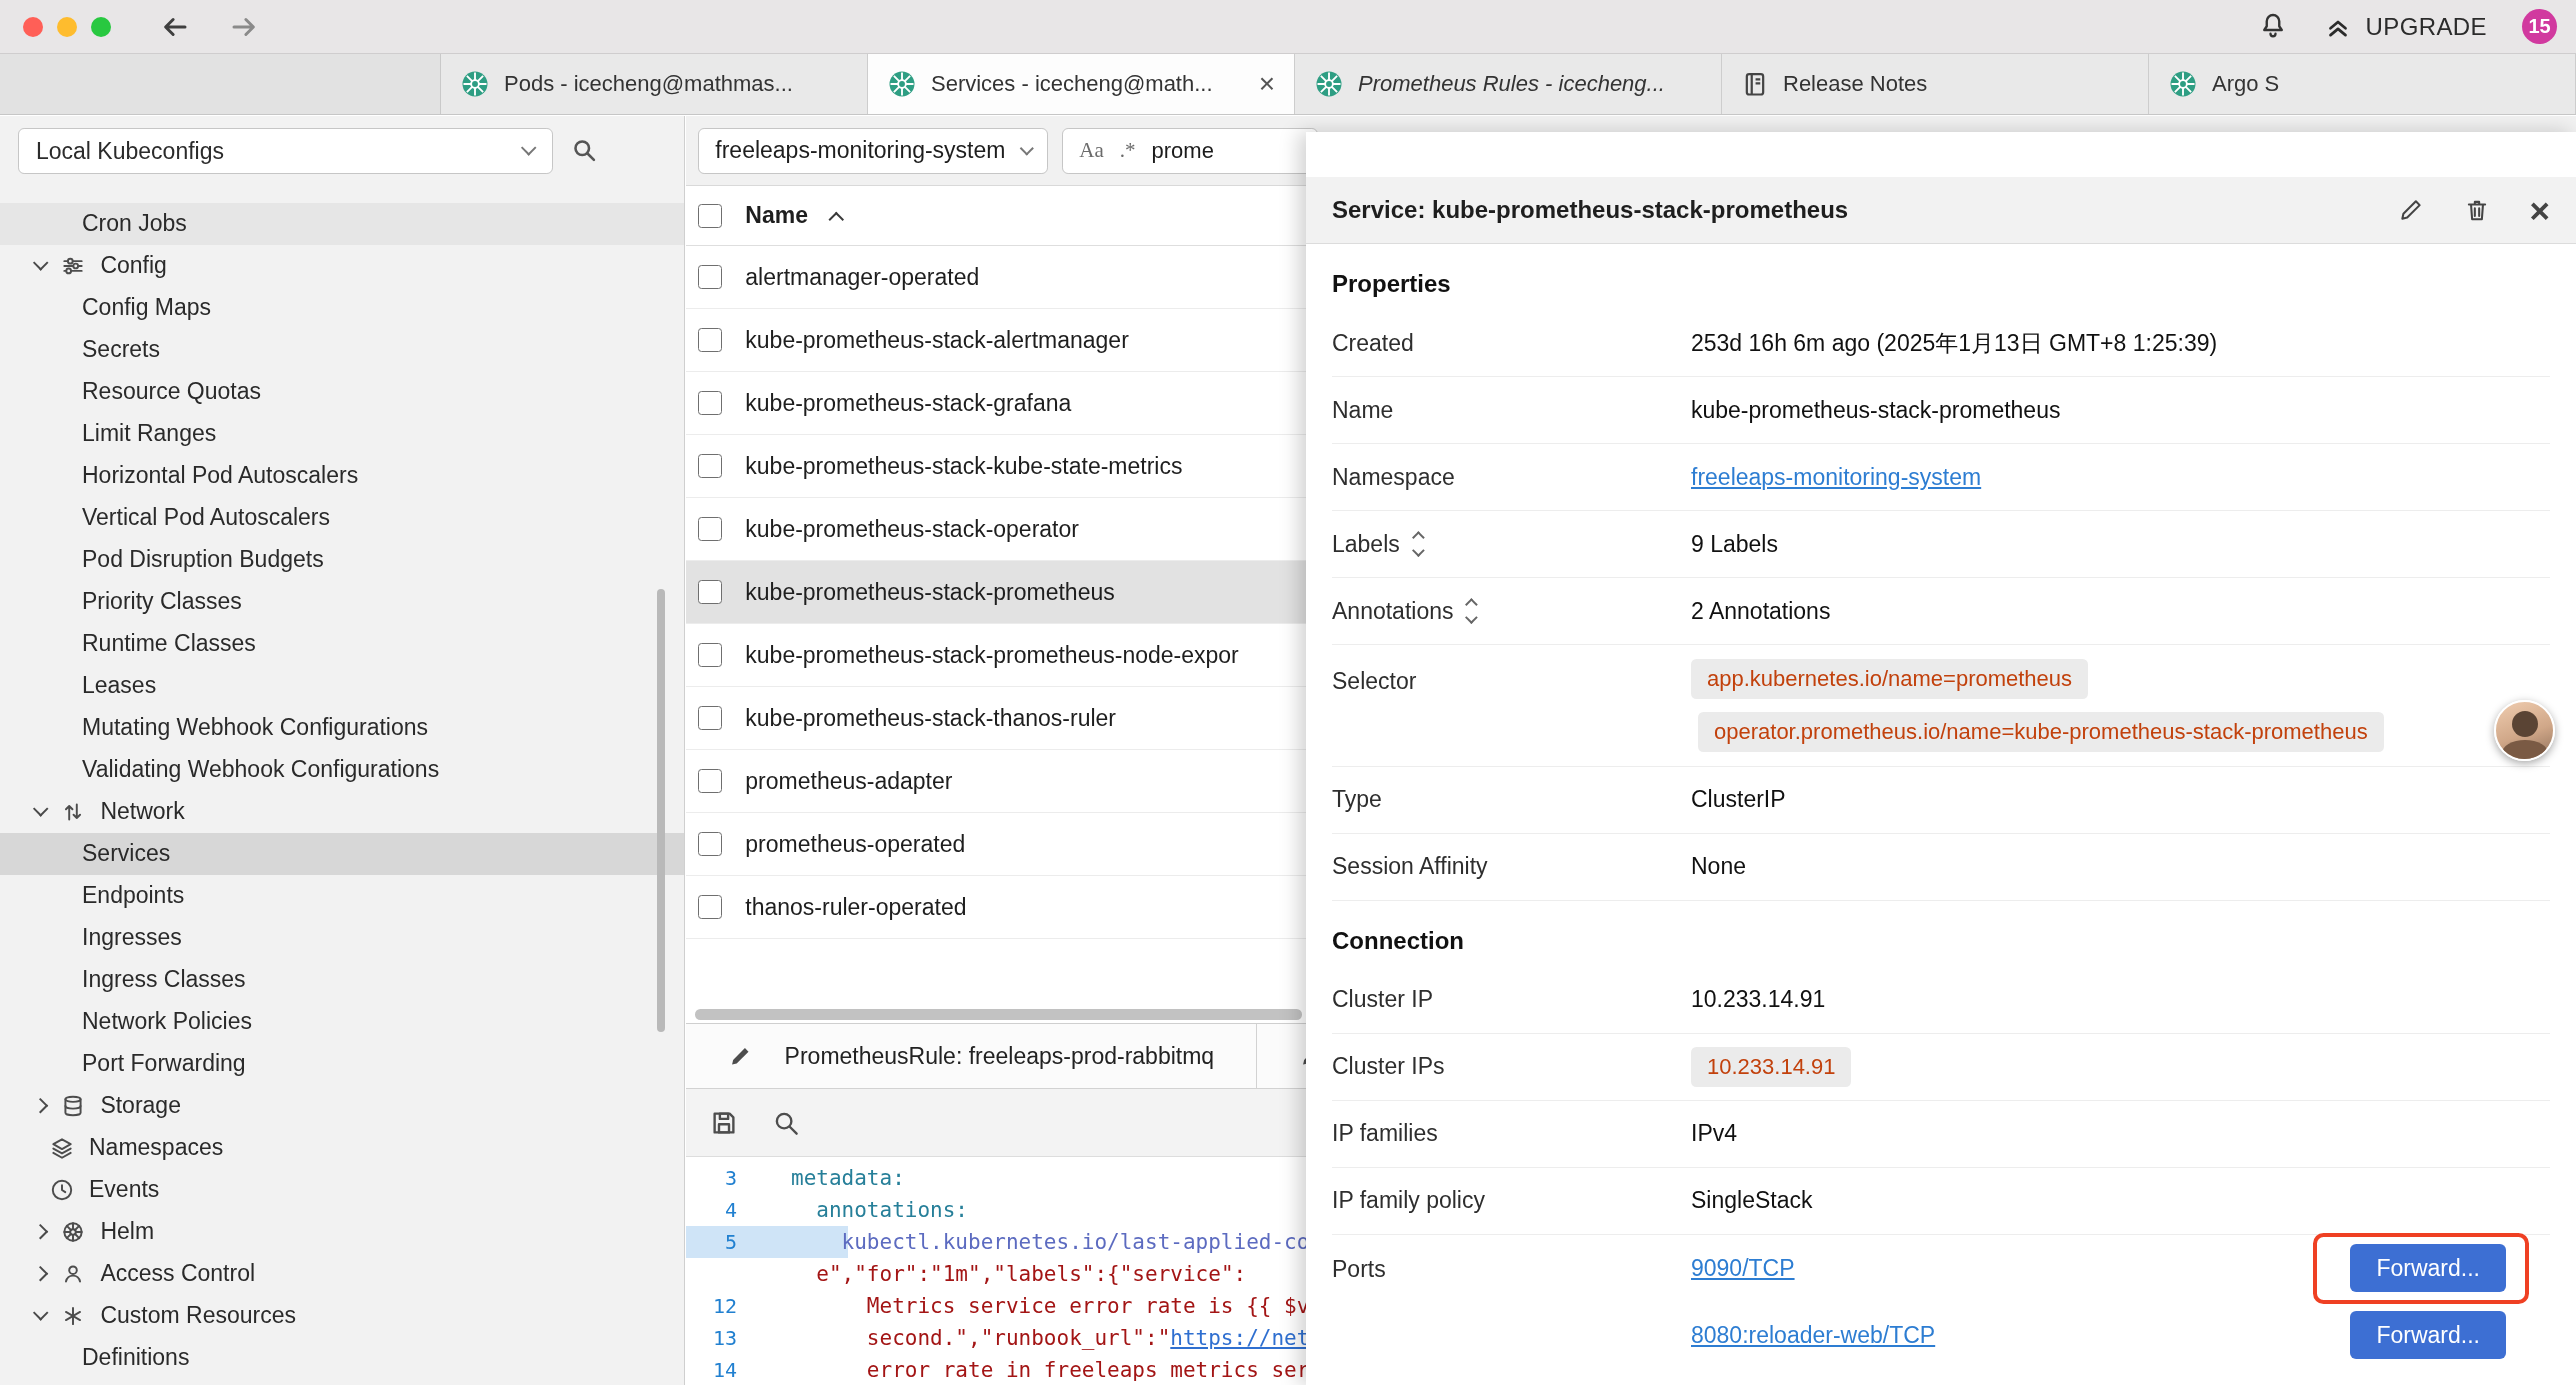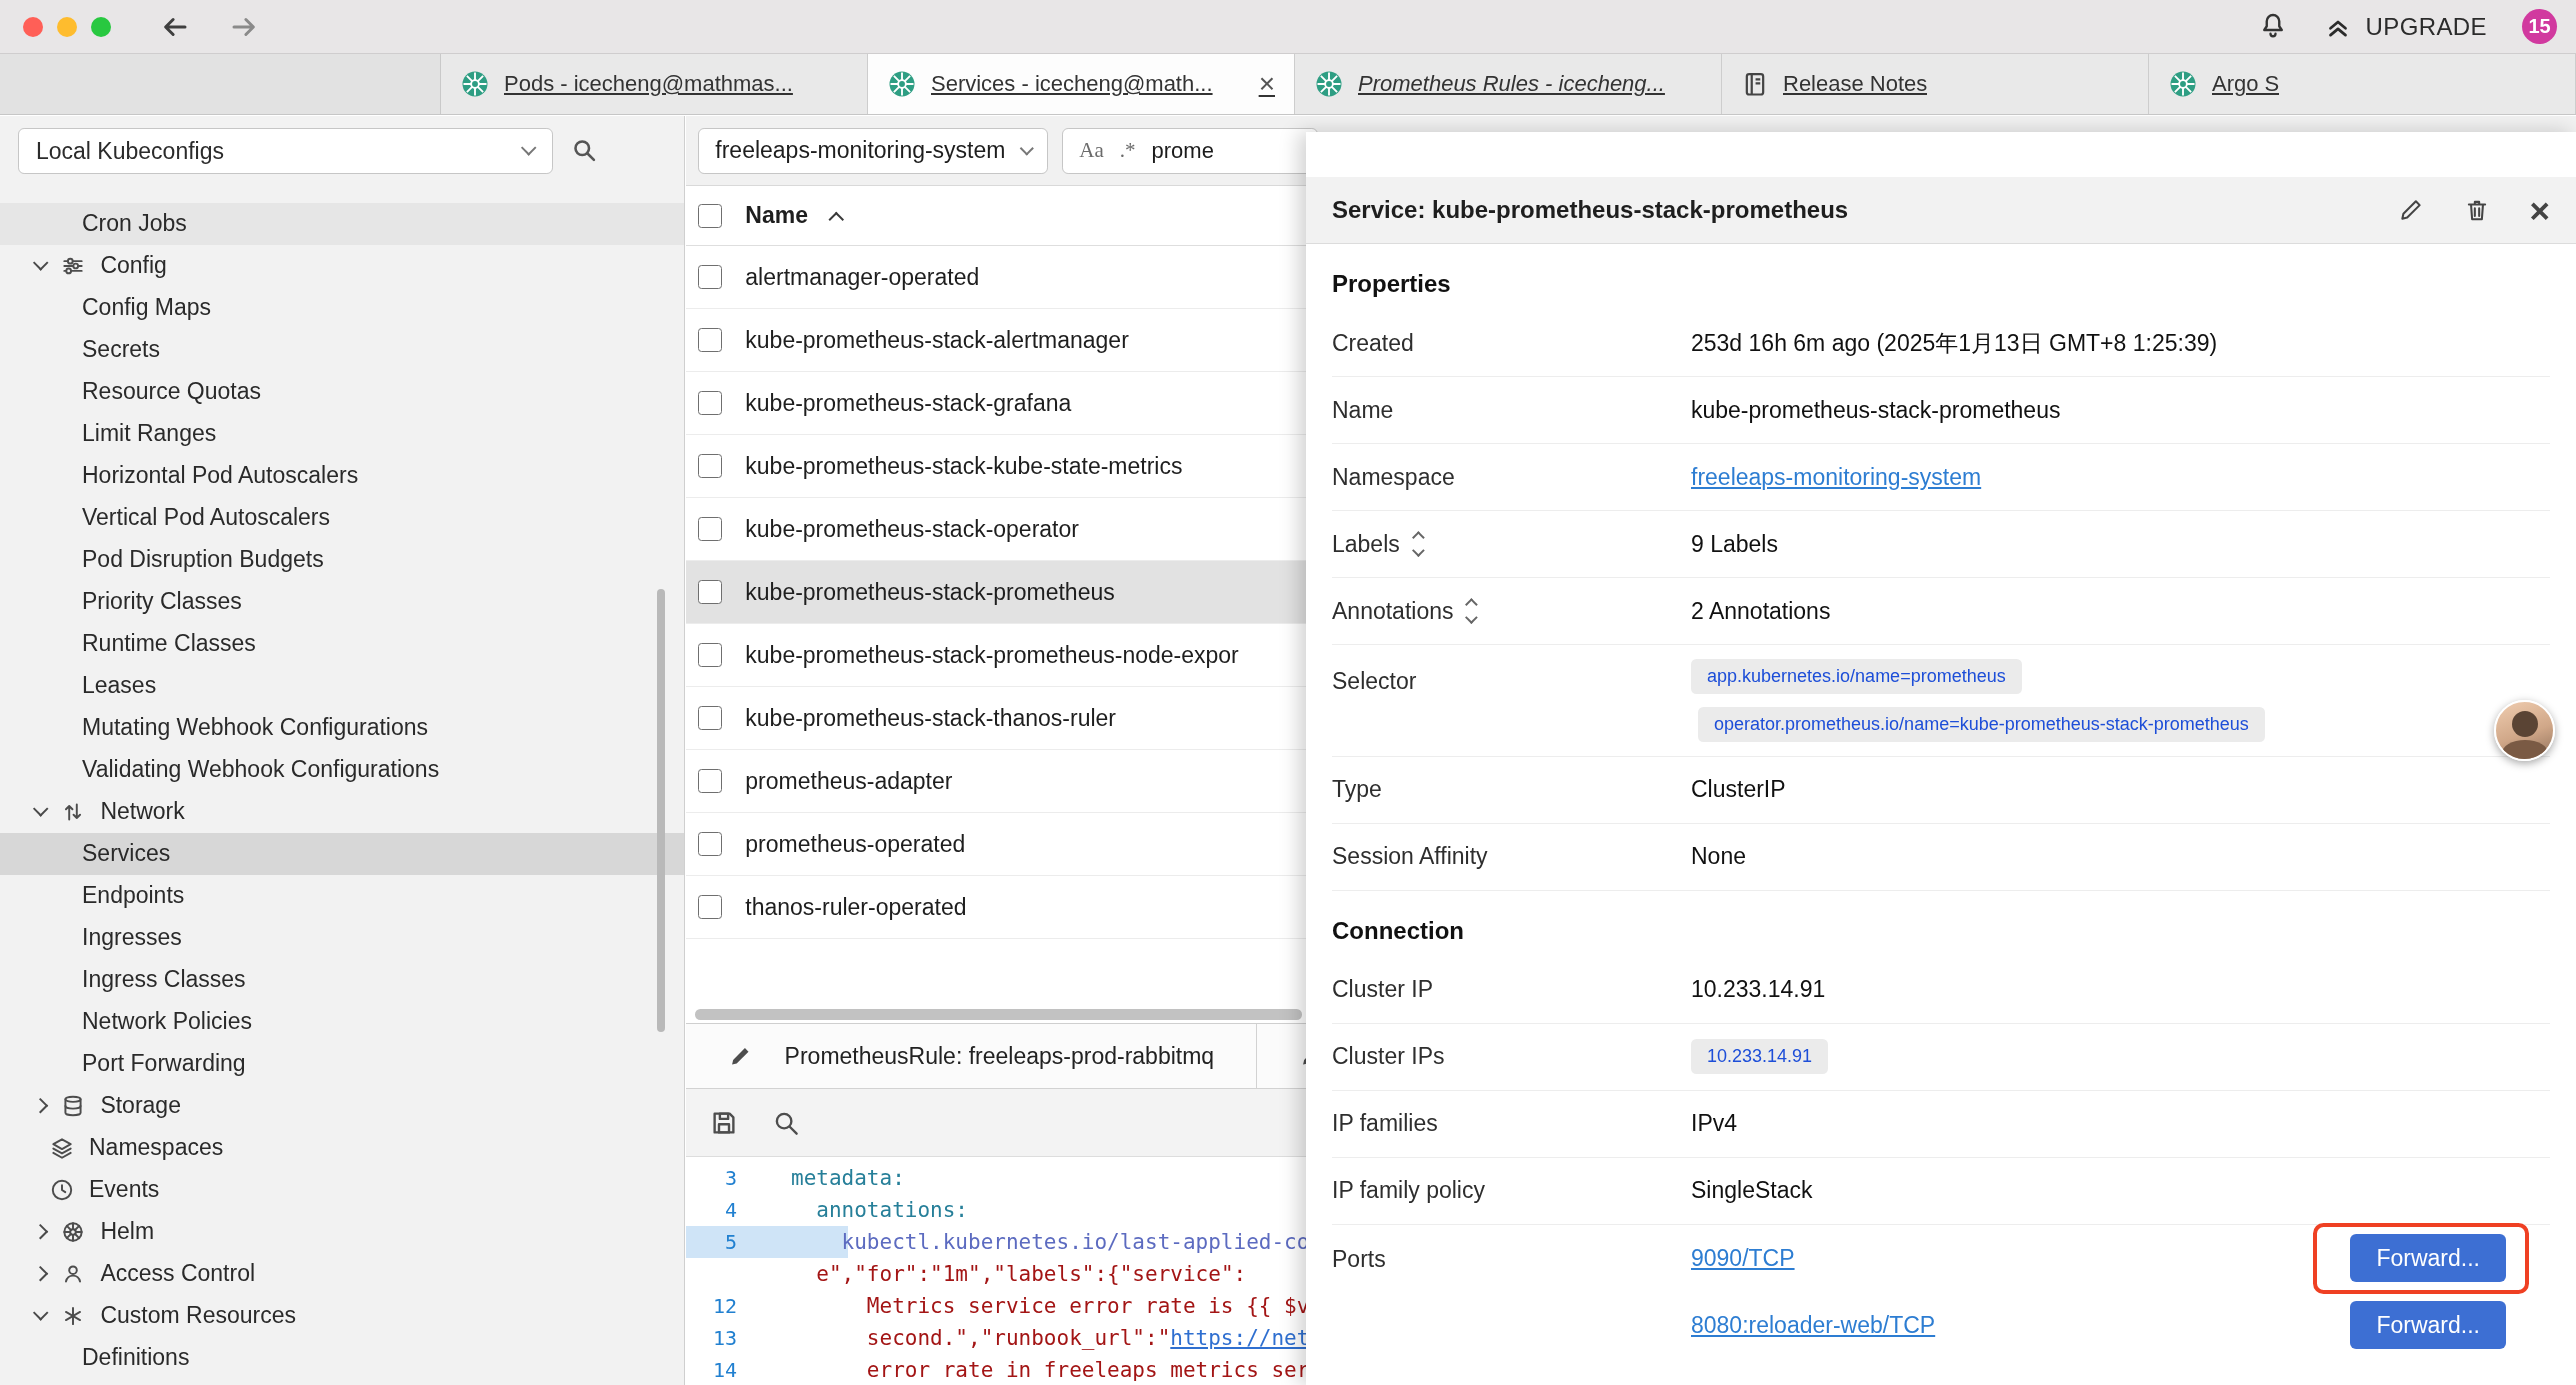--- a/index.html
+++ b/index.html
@@ -25,21 +25,21 @@
                font-weight:bold;display:flex;align-items:center;justify-content:center;}
 
   
   .tabstrip{position:absolute;top:54px;left:0;right:0;height:61px;background:#dcdcdc;
             border-bottom:0.9px solid #c6c6c6;display:flex;z-index:35;justify-content:flex-end;}
   .nav-tab-area{width:685px;flex:none;background:#e2e2e2;display:flex;border-right:0.9px solid #c9c9c9;}
   .nav-tab{width:145px;background:#fafafa;display:flex;align-items:center;padding-left:28px;
            font-size:23px;color:#2a2a2a;border-right:0.9px solid #cfcfcf;}
   .tabs{flex:1;display:flex;}
   .tab{width:427px;flex:none;display:flex;align-items:center;gap:14px;padding:0 19px;
-       background:#e9e9e9;border-right:0.9px solid #cdcdcd;font-size:22px;color:#333;text-decoration:underline;}
+       background:#e9e9e9;border-right:0.9px solid #cdcdcd;font-size:22px;color:#333;}
   .tab.active{background:#fdfdfd;}
   .tab .tab-label{white-space:nowrap;overflow:hidden;text-overflow:ellipsis;}
   .tab.italic .tab-label{font-style:italic;}
   .tab .close{margin-left:auto;font-size:28px;color:#555;line-height:1;}
   .k8s{width:30px;height:30px;flex:none;}
   .book-icon{width:28px;height:28px;flex:none;stroke:#444;fill:none;stroke-width:1.9;}
 
   
   .sidebar{position:absolute;top:116px;left:0;width:685px;bottom:0;background:#f2f2f2;
            border-right:0.9px solid #cfcfcf;}
@@ -112,21 +112,21 @@
                  display:flex;align-items:center;padding:0 26px;font-size:24px;font-weight:bold;margin-top:45px;}
   .drawer-actions{margin-left:auto;display:flex;align-items:center;gap:40px;}
   .d-icon{width:26px;height:26px;stroke:#444;fill:none;stroke-width:1.9;stroke-linecap:round;stroke-linejoin:round;}
   .d-close{font-size:35px;color:#444;line-height:1;}
   .drawer-body{flex:1;padding:0 26px;overflow:hidden;}
   .section-heading{font-weight:bold;font-size:24px;margin:26px 0 12.3px;color:#111;}
   .detail-row{display:flex;align-items:center;min-height:67px;border-bottom:0.9px solid #ededed;font-size:23px;}
   .detail-label{flex:0 0 359px;color:#2e2e2e;display:flex;align-items:center;}
   .detail-value{flex:1;color:#111;}
   .link{color:#2d7dd2;text-decoration:underline;}
-  .badge{display:inline-block;background:#ebebeb;border-radius:5.3px;padding:7px 16px;font-size:18px;color:#1d4ed8;}
+  .badge{display:inline-block;background:#ebebeb;border-radius:5.3px;padding:7px 16px;font-size:22px;color:#c2410c;}
   .selector-row{align-items:flex-start;padding:14px 0;}
   .selector-row .detail-label{padding-top:8.8px;}
   .badge-stack{display:flex;flex-direction:column;gap:12.3px;align-items:flex-start;}
   .badge-stack .badge.second{margin-left:7px;}
   .sorter{display:inline-flex;flex-direction:column;gap:4.4px;margin-left:14px;}
   .sorter .u{width:8.8px;height:8.8px;border-left:2.2px solid #666;border-top:2.2px solid #666;transform:rotate(45deg);}
   .sorter .d{width:8.8px;height:8.8px;border-right:2.2px solid #666;border-bottom:2.2px solid #666;transform:rotate(45deg);}
   .ports-row{align-items:flex-start;border-bottom:none;}
   .ports-row .detail-label{padding-top:21px;}
   .ports-col{flex:1;display:flex;flex-direction:column;}

